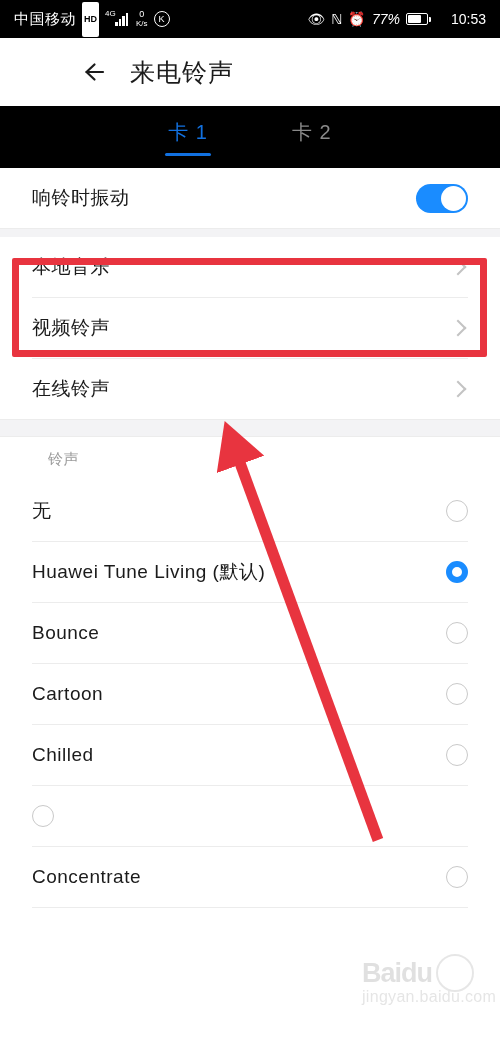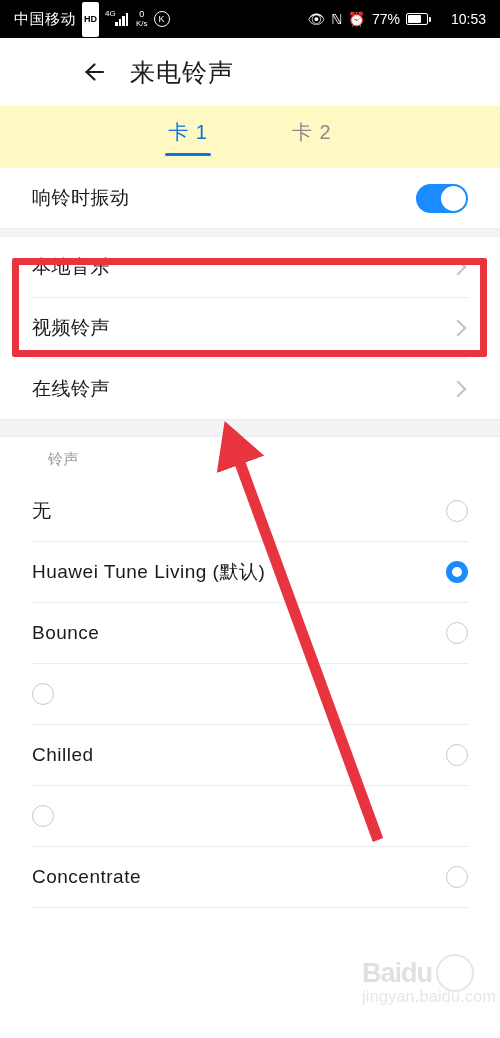--- a/index.html
+++ b/index.html
@@ -96,21 +96,21 @@
     align-items: stretch;
   }
   .bat-fill { background: #ffffff; width: 75%; border-radius: 1px; }
   .bat-tip {
     width: 2px; height: 5px;
     background: #ffffff;
     margin-left: 1px;
     border-radius: 0 1px 1px 0;
   }
   .sb-clock { font-size: 14px; margin-left: 14px; }
-  .sb-pct { font-size: 14px; }
+  .sb-pct { font-size: 14px; font-style: italic; }
 
   
   .appbar {
     height: 68px;
     display: flex;
     align-items: center;
     padding-left: 34px;
     box-sizing: border-box;
     background: #ffffff;
     margin-left: 44px;
@@ -129,21 +129,21 @@
     letter-spacing: 1px;
   }
 
   
   .tabs {
     height: 62px;
     display: flex;
     align-items: center;
     justify-content: center;
     gap: 84px;
-    background: #fef9c3;
+    background: #000000;
   }
   .tab {
     position: relative;
     font-size: 20px;
     color: #8a8a8a;
     padding-bottom: 10px;
     cursor: pointer;
     letter-spacing: 1px;
   }
   .tab.active { color: #1271e0; }
@@ -393,20 +393,21 @@
     </div>
     <div class="row-divider"></div>
 
     <div class="row row-tall">
       <span class="row-label">Bounce</span>
       <span class="radio"></span>
     </div>
     <div class="row-divider"></div>
 
     <div class="row row-tall">
+      <span class="row-label">Cartoon</span>
       <span class="radio"></span>
     </div>
     <div class="row-divider"></div>
 
     <div class="row row-tall">
       <span class="row-label">Chilled</span>
       <span class="radio"></span>
     </div>
     <div class="row-divider"></div>
 

